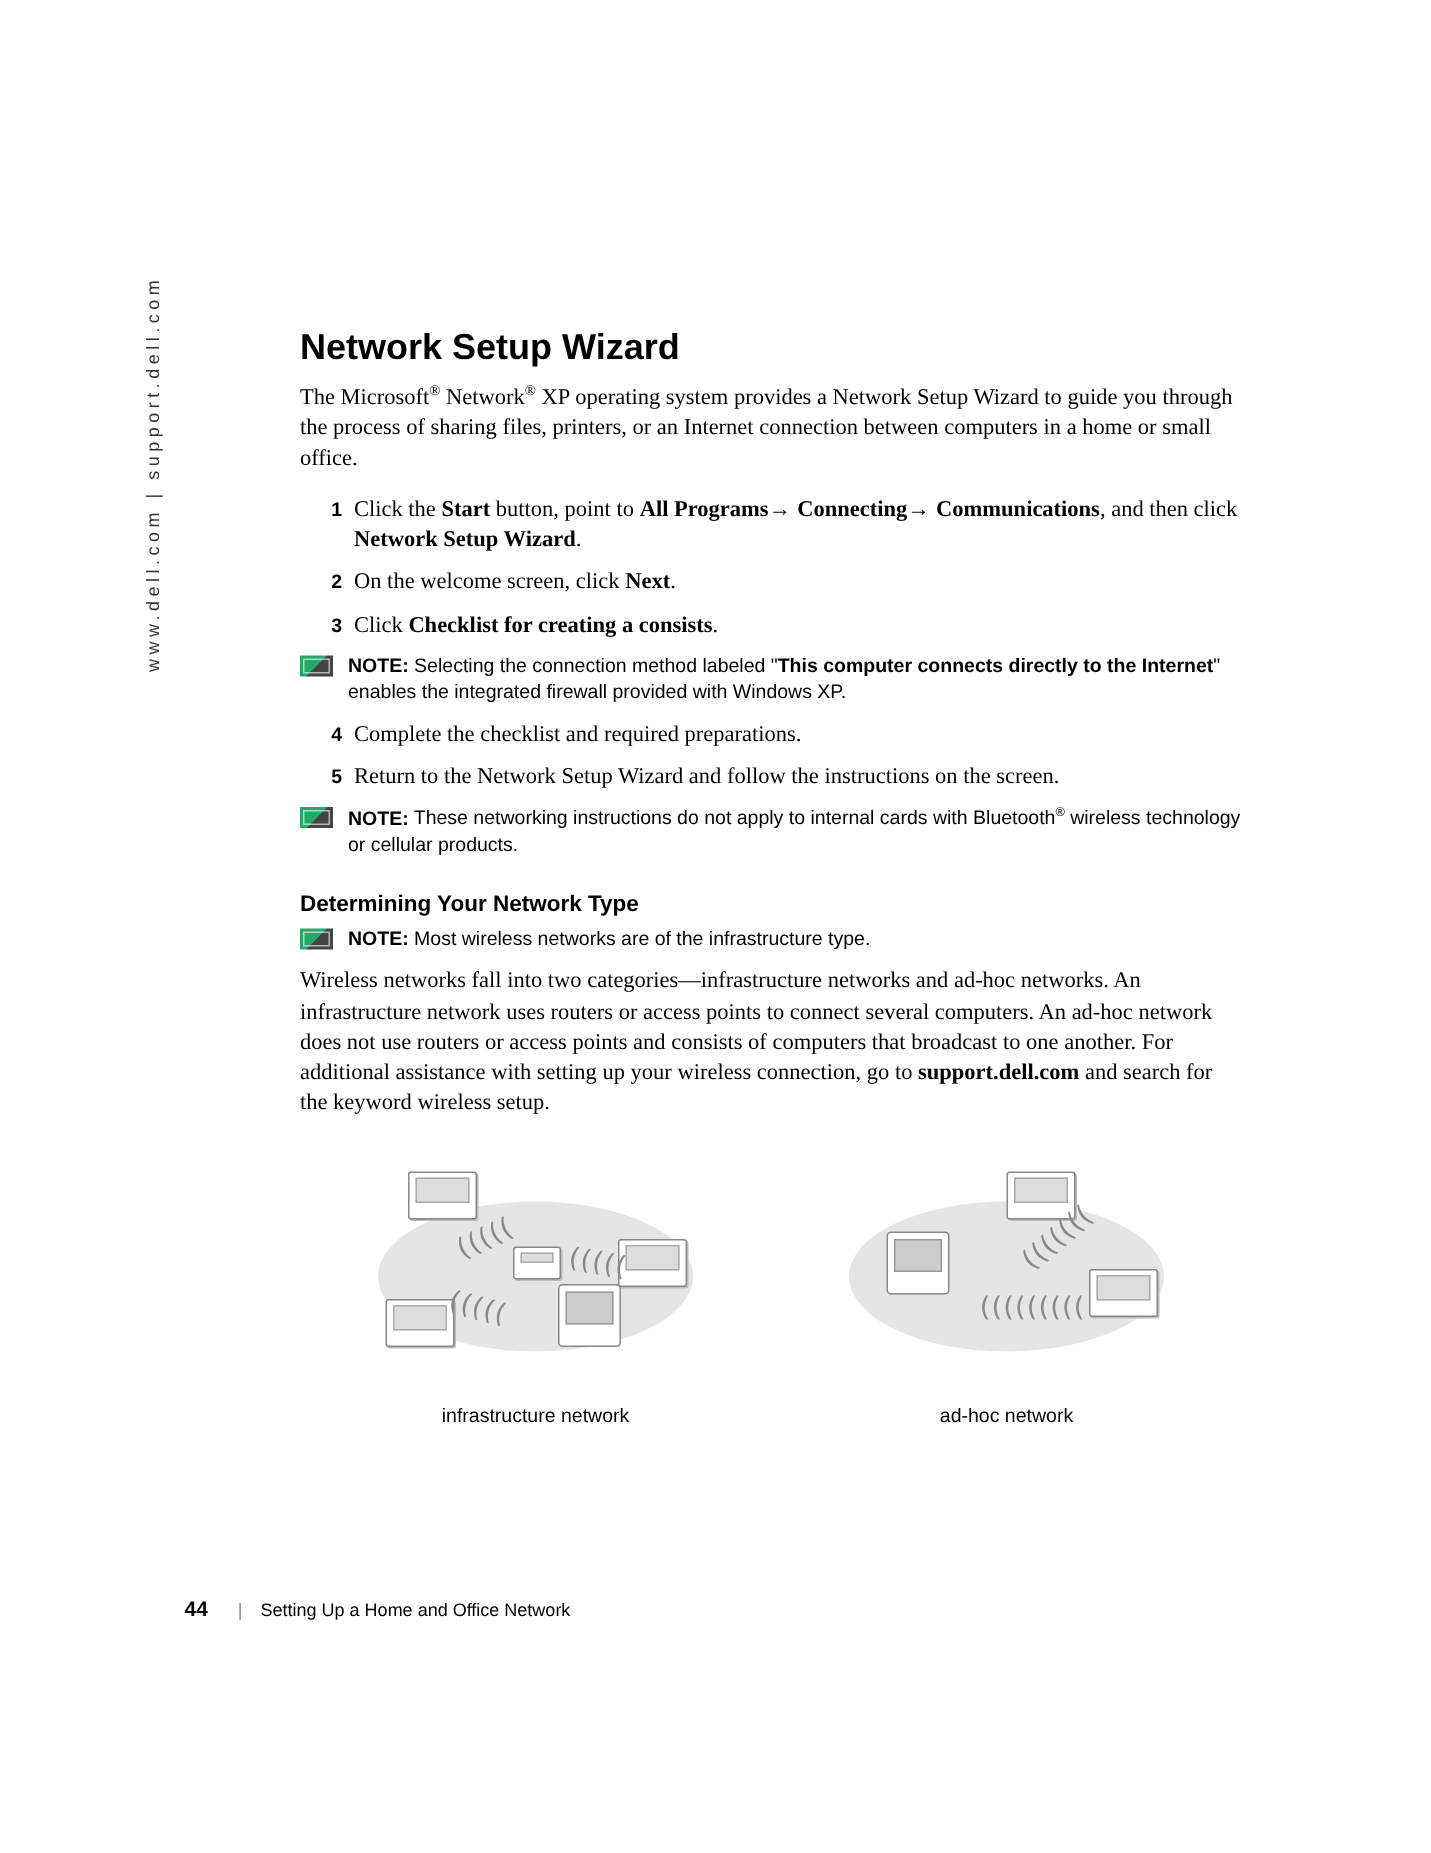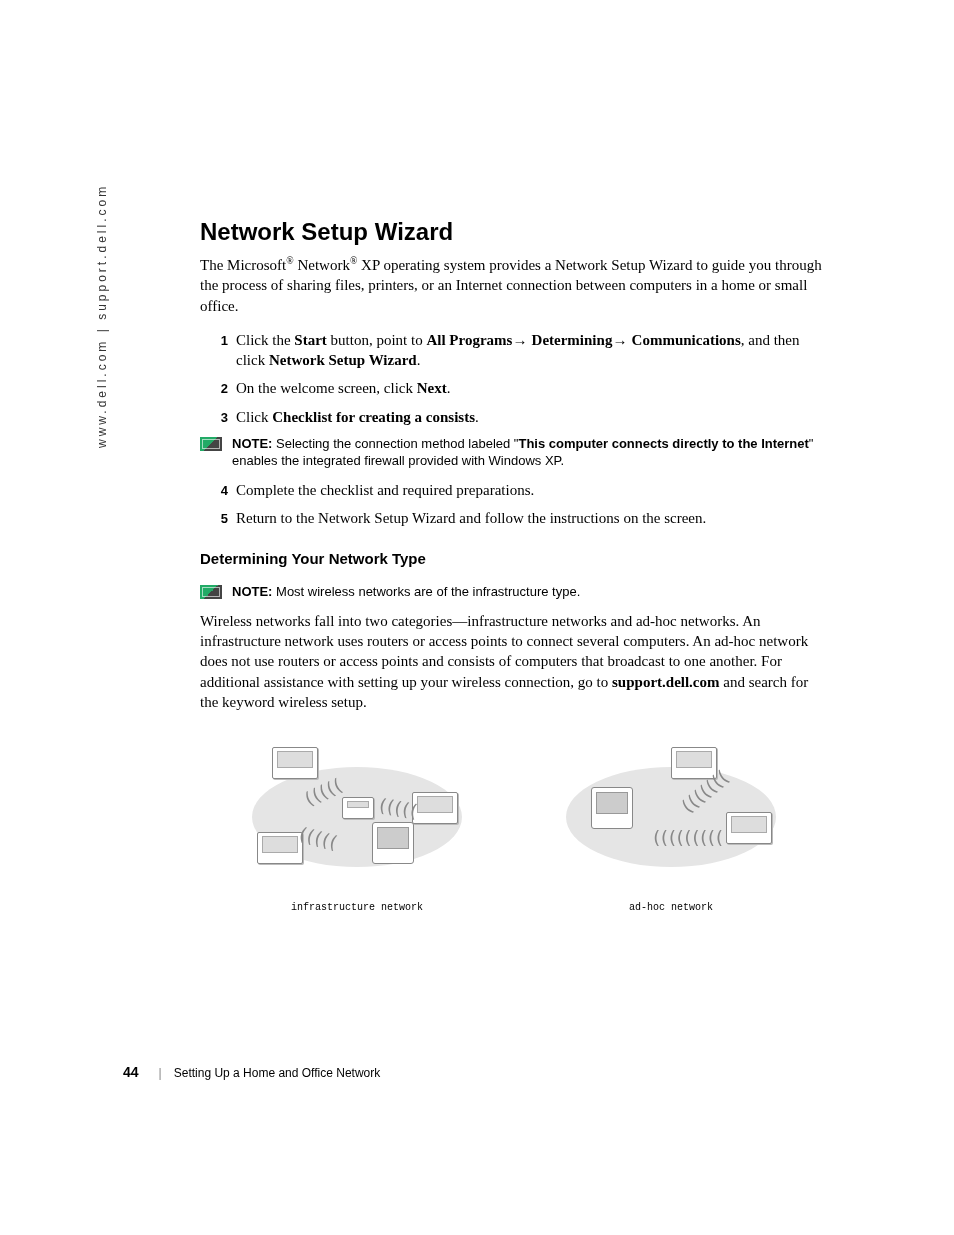--- a/index.html
+++ b/index.html
@@ -88,21 +88,21 @@
     border: 1px solid rgba(255,255,255,0.6);
     box-sizing: border-box;
   }
   .note-body { flex: 1; }
   .note-label { font-weight: bold; margin-top: 24px; }
   h1.second { margin-top: 18px; }
   h3.subhead {
     font-family: Arial, Helvetica, sans-serif;
     font-weight: bold;
     font-size: 15px;
-    margin: 22px 0 16px 0;
+    margin: 22px 0 6px 0;
   }
   .body-para {
     font-size: 15px;
     line-height: 1.35;
     margin: 0 0 14px 0;
   }
   .italic { }
   .bold { font-weight: bold; }
   .sans-bold { font-family: Arial, Helvetica, sans-serif; font-weight: bold; }
   .diagrams {
@@ -148,22 +148,22 @@
   }
   .monitor::after{
     content:"";position:absolute;left:4px;right:4px;top:4px;bottom:14px;
     background:#ccc;border:1px solid #999;
   }
   .wave{
     position:absolute;font-size:18px;color:#888;letter-spacing:-3px;
     font-family: monospace;
   }
   .diagram-caption {
-    font-family: Liberation Mono, monospace;
-    font-size: 10px;
+    font-family: Liberation Sans, sans-serif;
+    font-size: 13px;
     margin-top: 10px;
   }
   .footer {
     position: absolute;
     left: 123px;
     top: 1064px;
     font-family: Arial, Helvetica, sans-serif;
     font-size: 12px;
     display: flex;
     align-items: flex-end;
@@ -189,21 +189,21 @@
   <h1>Network Setup Wizard</h1>
 
   <p class="intro">
     <span>The Microsoft</span><sup>®</sup><span> Network</span><sup>®</sup><span> XP operating system provides a Network Setup Wizard to guide you through the process of sharing files, printers, or an Internet connection between computers in a home or small office.</span>
   </p>
 
   <ol class="steps">
     <li>
       <span class="step-num">1</span>
       <span>
-        <span>Click the </span><span class="bold">Start</span><span> button, point to </span><span class="bold">All Programs</span><span class="arrow">→ </span><span class="bold">Determining</span><span class="arrow">→ </span><span class="bold">Communications</span><span>, and then click </span><span class="bold">Network Setup Wizard</span><span>.</span>
+        <span>Click the </span><span class="bold">Start</span><span> button, point to </span><span class="bold">All Programs</span><span class="arrow">→ </span><span class="bold">Connecting</span><span class="arrow">→ </span><span class="bold">Communications</span><span>, and then click </span><span class="bold">Network Setup Wizard</span><span>.</span>
       </span>
     </li>
     <li>
       <span class="step-num">2</span>
       <span>
         <span>On the welcome screen, click </span><span class="bold">Next</span><span>.</span>
       </span>
     </li>
     <li>
       <span class="step-num">3</span>
@@ -225,20 +225,26 @@
       <span class="step-num">4</span>
       <span>Complete the checklist and required preparations.</span>
     </li>
     <li>
       <span class="step-num">5</span>
       <span>Return to the Network Setup Wizard and follow the instructions on the screen.</span>
     </li>
   </ol>
 
 
+  <div class="note-row">
+    <div class="note-icon"></div>
+    <div class="note-body">
+      <span class="note-label">NOTE:</span><span> These networking instructions do not apply to internal cards with Bluetooth</span><sup>®</sup><span> wireless technology or cellular products.</span>
+    </div>
+  </div>
 
   <h3 class="subhead">Determining Your Network Type</h3>
 
   <div class="note-row">
     <div class="note-icon"></div>
     <div class="note-body">
       <span class="note-label">NOTE:</span><span> Most wireless networks are of the infrastructure type.</span>
     </div>
   </div>
 

